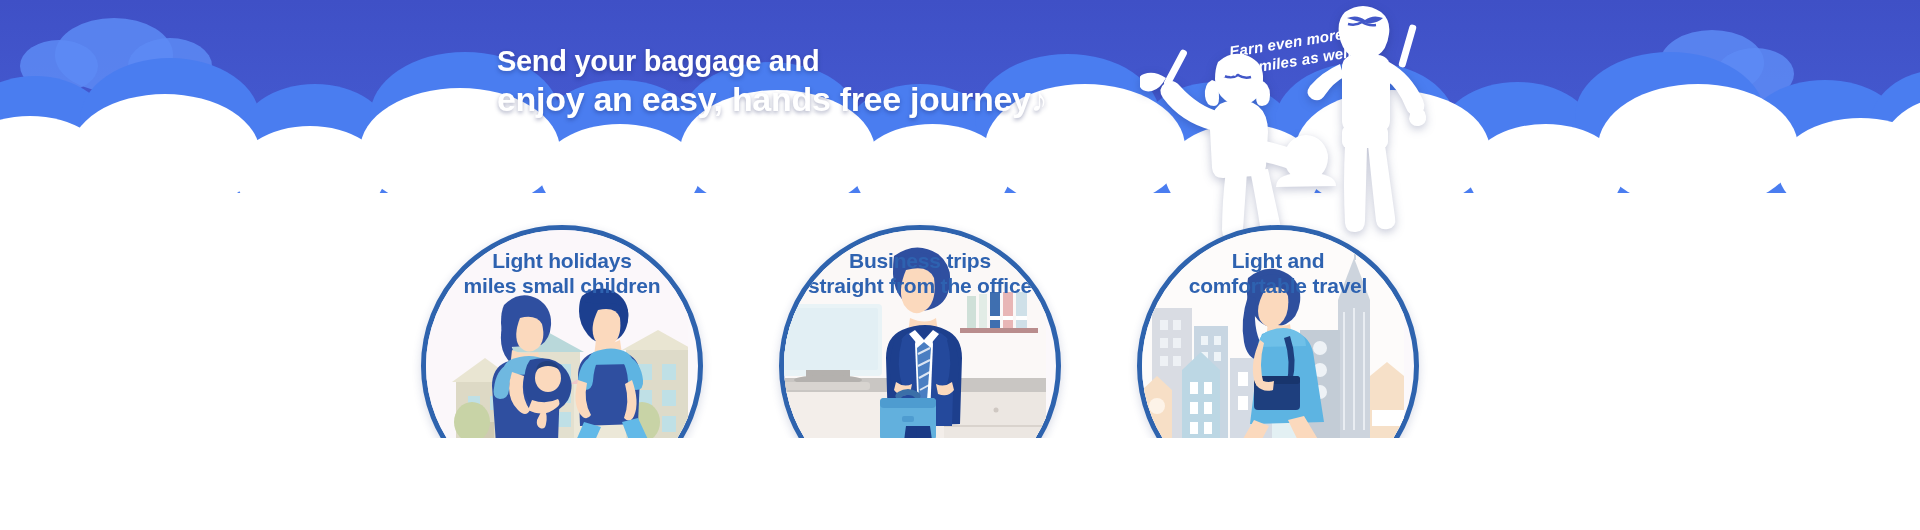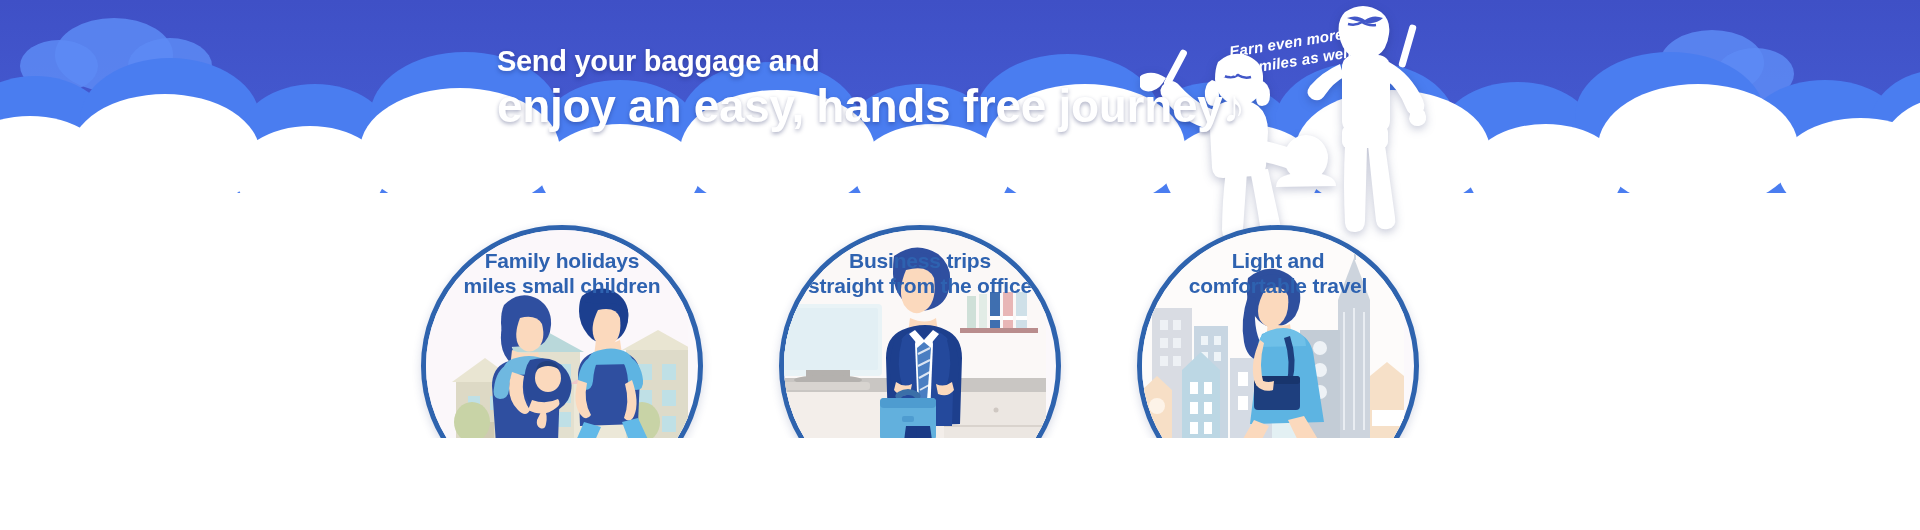--- a/index.html
+++ b/index.html
@@ -24,21 +24,21 @@
   .band .white{position:absolute;left:0;bottom:0;width:1920px;height:245px;background:#ffffff;}
   .band .blue{position:absolute;left:0;bottom:232px;width:1920px;height:60px;background:#4a7df0;}
   .puff{position:absolute;border-radius:50%;}
   .puff.blue{background:#4a7df0;}
   .puff.white{background:#ffffff;}
 
   
   .headline{position:absolute;left:497px;top:45px;color:#ffffff;z-index:40;
             text-shadow:0 2px 4px rgba(20,30,90,.35);letter-spacing:-.3px;}
   .headline .l1{font-size:29px;font-weight:bold;line-height:1.12;white-space:nowrap;}
-  .headline .l2{font-size:46px;font-weight:bold;line-height:1.18;white-space:nowrap;margin-top:2px;}
+  .headline .l2{font-size:34px;font-weight:bold;line-height:1.18;white-space:nowrap;margin-top:2px;}
 
   
   .bubble{position:absolute;left:1168px;top:18px;z-index:60;width:260px;height:80px;}
   .bubble .txt{position:absolute;left:20px;top:16px;width:200px;
        transform:rotate(-9deg);color:#ffffff;font-size:15px;font-weight:bold;
        font-style:italic;line-height:1.25;text-align:center;letter-spacing:.2px;}
   .dash{position:absolute;background:#ffffff;border-radius:3px;}
   .dash.left{left:4px;top:30px;width:7px;height:40px;transform:rotate(28deg);}
   .dash.right{left:236px;top:6px;width:7px;height:44px;transform:rotate(16deg);}
 
@@ -247,21 +247,21 @@
           <path d="M152 150 q-6 22 2 34 q6 8 11 1 q-8 -14 -4 -32 z" fill="#fbd9bd"></path>
           <path d="M206 150 q8 22 2 36 q-4 8 -10 2 q6 -16 1 -34 z" fill="#fbd9bd"></path>
           <path d="M158 192 q-10 24 -16 36 q-4 8 4 11 q9 2 13 -6 l16 -36 z" fill="#62b9e8"></path>
           <path d="M196 192 q8 22 14 34 q4 8 12 4 q8 -4 4 -12 l-14 -30 z" fill="#62b9e8"></path>
           <path d="M140 236 q14 -6 22 0 q6 4 4 11 l-29 1 q-2 -8 3 -12 z" fill="#1c3f8f"></path>
           <path d="M208 234 q14 -4 23 5 q5 5 0 10 l-28 0 q-2 -11 5 -15 z" fill="#1c3f8f"></path>
         </g>
       </svg>
     </div>
     <div class="cap">
-      <div>Family holidays</div>
+      <div>Light holidays</div>
       <div>miles small children</div>
     </div>
   </div>
 
   <div class="circle c2">
     <div class="scene">
       <svg width="262" height="262" viewBox="0 0 262 262" xmlns="http://www.w3.org/2000/svg">
         <rect x="0" y="0" width="262" height="262" fill="#fbf8f7"></rect>
 
         <rect x="0" y="148" width="262" height="14" fill="#c9c6c3"></rect>

